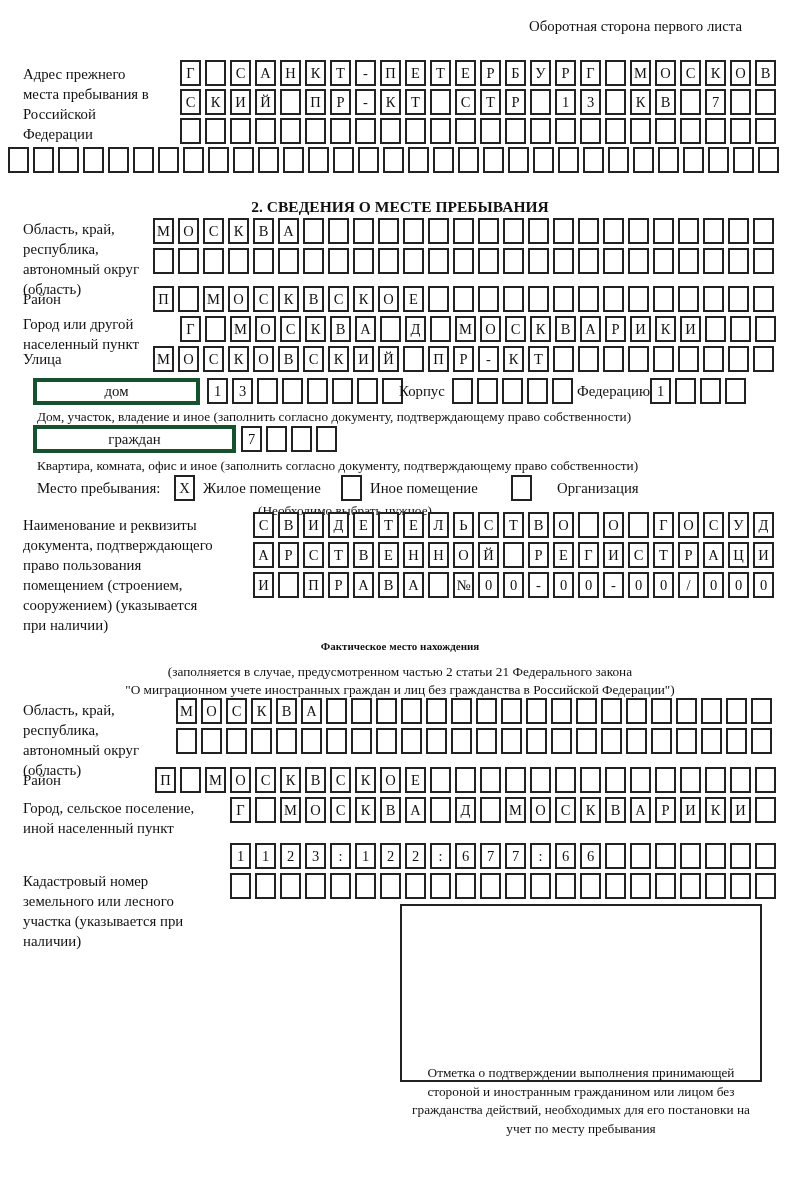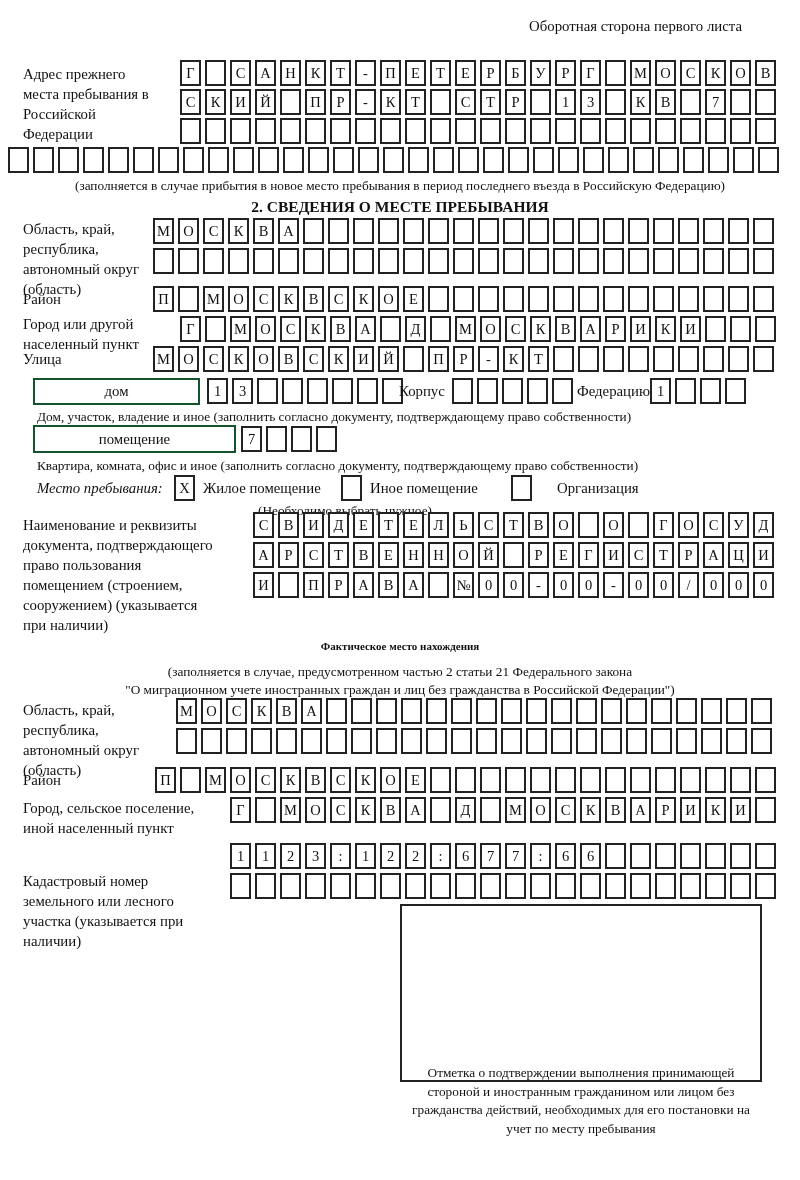--- a/index.html
+++ b/index.html
@@ -14,21 +14,21 @@
   .title { font-weight:bold; font-size:15.5px; text-align:center; }
   .center { left:0; width:800px; text-align:center; }
   .cells { position:absolute; display:flex; gap:4px; }
   .cell {
     flex:none; box-sizing:border-box; width:21px; height:26px;
     border:2px solid #222; background:#fff;
     display:flex; align-items:center; justify-content:center;
     font-size:14.5px; line-height:1;
   }
   .widebox {
-    box-sizing:border-box; border:2px solid #14532d; background:#fff;
+    box-sizing:border-box; border:4px solid #14532d; background:#fff;
     display:flex; align-items:center; justify-content:center; font-size:14.8px;
   }
   .rect { box-sizing:border-box; border:2px solid #222; background:#fff; }
 </style>
 </head>
 <body>
 
 <div class="page">
 
   <div class="abs label" style="top:16px; right:58px;">Оборотная сторона первого листа</div>
@@ -138,21 +138,20 @@
       <span class="cell"></span>
       <span class="cell"></span>
       <span class="cell"></span>
       <span class="cell"></span>
       <span class="cell"></span>
       <span class="cell"></span>
       <span class="cell"></span>
       <span class="cell"></span>
       <span class="cell"></span>
     </div>
-  <div class="abs caption center" style="top:177px;">(заполняется в случае прибытия в новое место пребывания в период последнего въезда в Российскую Федерацию)</div>
 
   <div class="abs title center" style="top:198px;">2. СВЕДЕНИЯ О МЕСТЕ ПРЕБЫВАНИЯ</div>
 
   <div class="abs label" style="left:23px; top:219px; width:120px;">Область, край, республика, автономный округ (область)</div>
   <div class="cells" style="left:153px; top:218px;">
       <span class="cell">М</span>
       <span class="cell">О</span>
       <span class="cell">С</span>
       <span class="cell">К</span>
       <span class="cell">В</span>
@@ -312,30 +311,30 @@
     </div>
   <div class="abs label" style="left:577px; top:381px;">Федерацию</div>
   <div class="cells" style="left:650px; top:378px;">
       <span class="cell">1</span>
       <span class="cell"></span>
       <span class="cell"></span>
       <span class="cell"></span>
     </div>
   <div class="abs caption" style="left:37px; top:408px;">Дом, участок, владение и иное (заполнить согласно документу, подтверждающему право собственности)</div>
 
-  <div class="abs widebox" style="left:33px; top:425px; width:203px; height:28px;">помещение</div>
+  <div class="abs widebox" style="left:33px; top:425px; width:203px; height:28px;">граждан</div>
   <div class="cells" style="left:241px; top:426px;">
       <span class="cell">7</span>
       <span class="cell"></span>
       <span class="cell"></span>
       <span class="cell"></span>
     </div>
   <div class="abs caption" style="left:37px; top:457px;">Квартира, комната, офис и иное (заполнить согласно документу, подтверждающему право собственности)</div>
 
-  <div class="abs label" style="left:37px; top:478px;font-style:italic;">Место пребывания:</div>
+  <div class="abs label" style="left:37px; top:478px;">Место пребывания:</div>
   <div class="cell abs" style="left:174px; top:475px;">X</div>
   <div class="abs label" style="left:203px; top:478px;">Жилое помещение</div>
   <div class="cell abs" style="left:341px; top:475px;"></div>
   <div class="abs label" style="left:370px; top:478px;">Иное помещение</div>
   <div class="cell abs" style="left:511px; top:475px;"></div>
   <div class="abs label" style="left:557px; top:478px;">Организация</div>
   <div class="abs label" style="left:23px; top:515px; width:200px;">Наименование и реквизиты документа, подтверждающего право пользования помещением (строением, сооружением) (указывается при наличии)</div>
 
   <div class="abs caption" style="left:100px; top:502px; width:490px; text-align:center;">(Необходимо выбрать нужное)</div>
   <div class="cells" style="left:253px; top:512px;">

